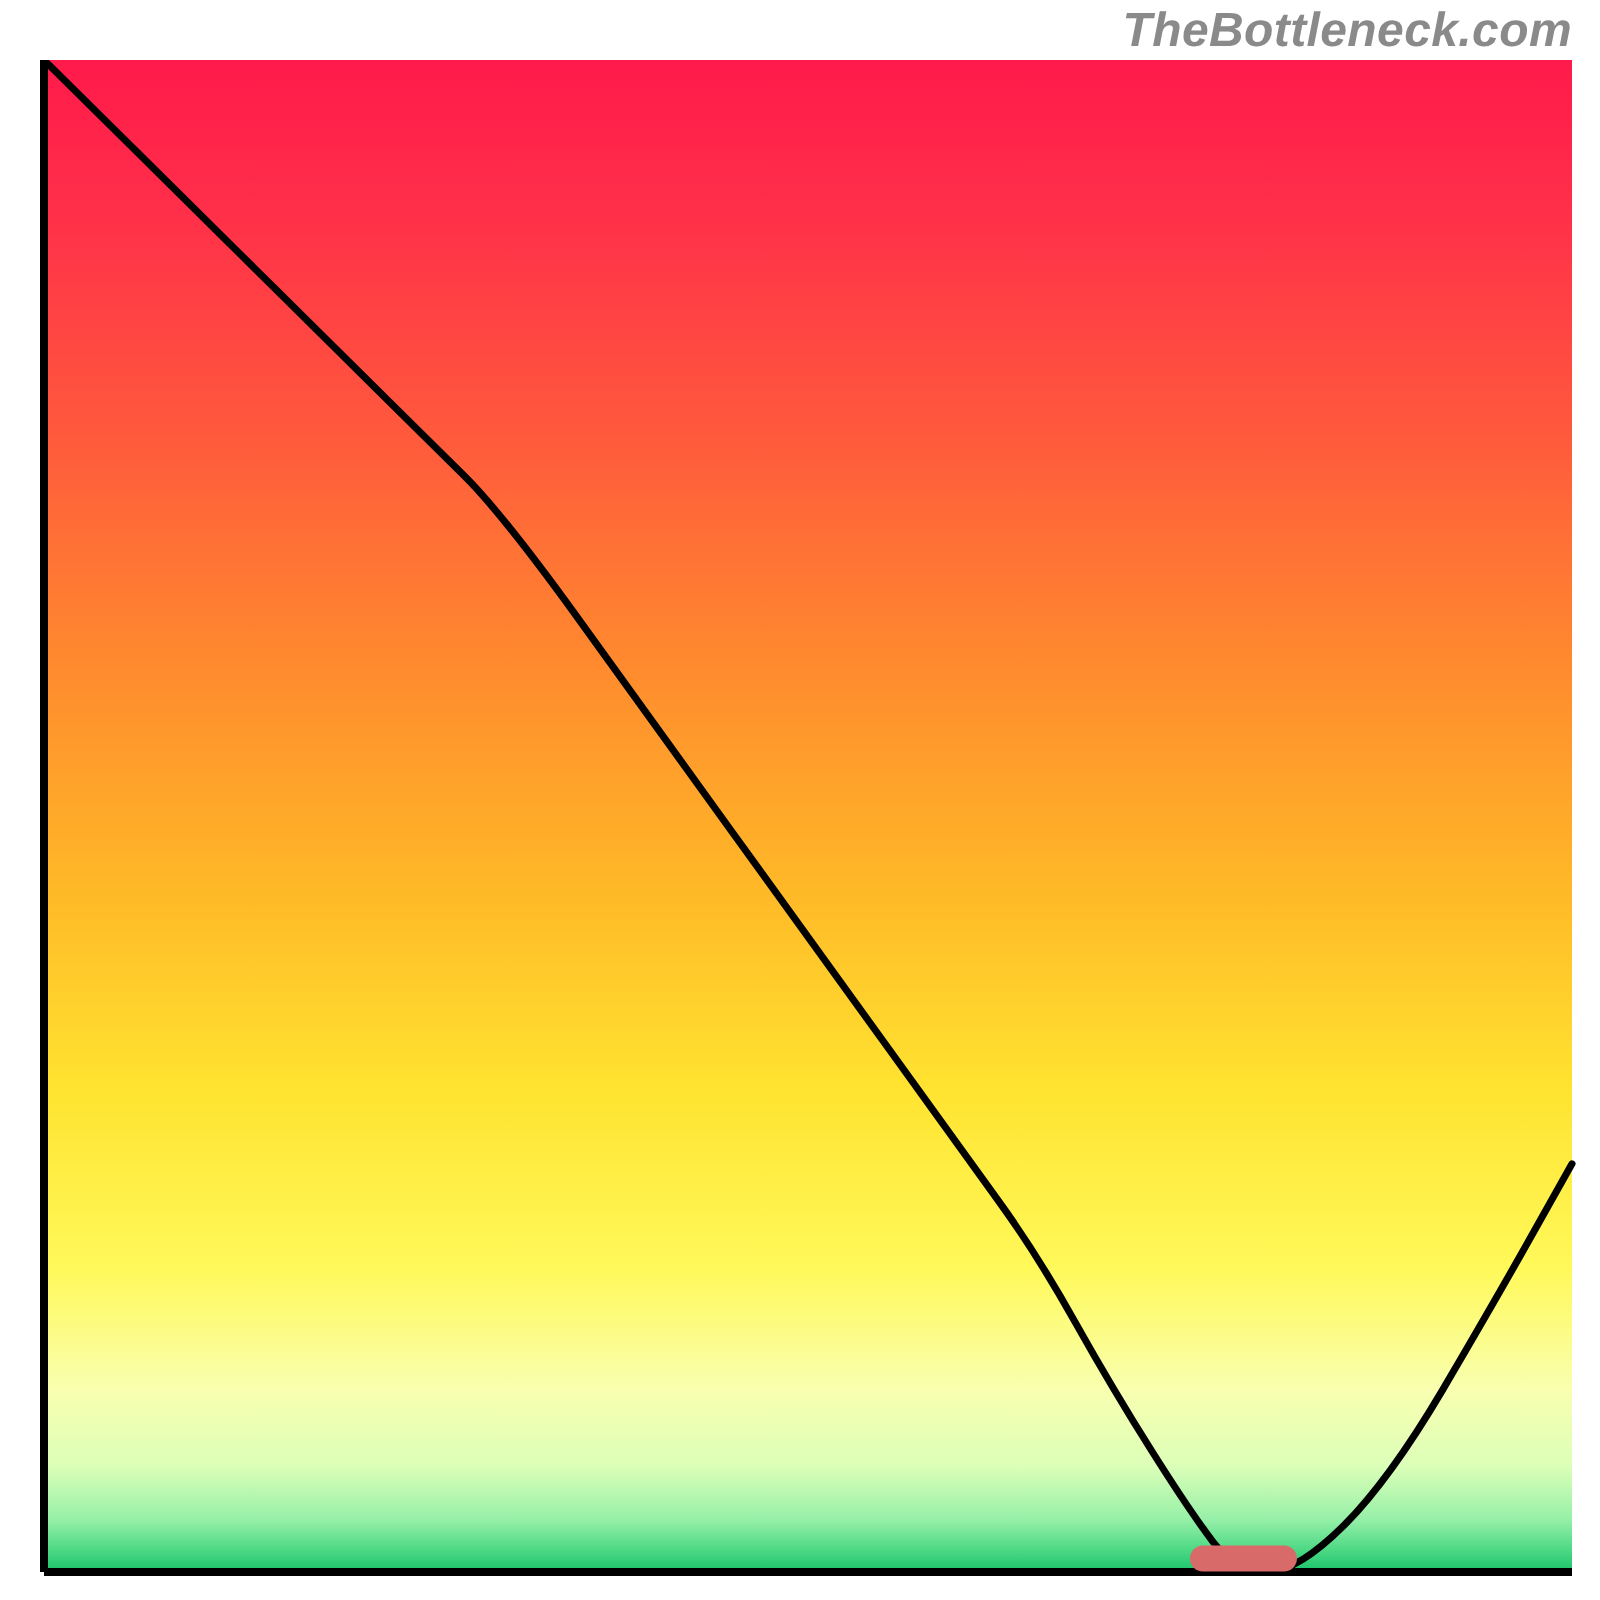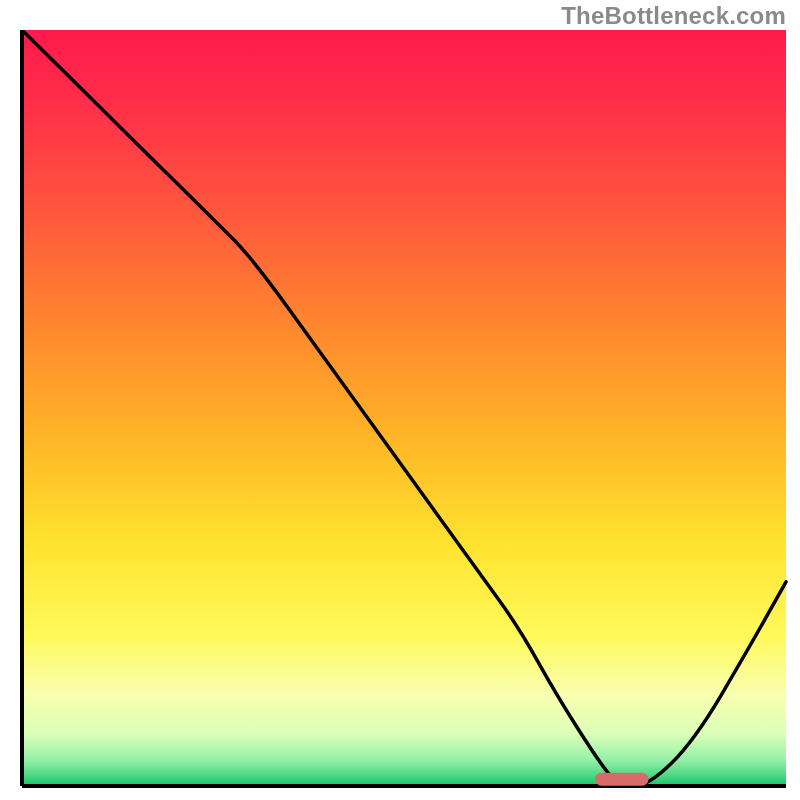--- a/index.html
+++ b/index.html
@@ -8,20 +8,21 @@
     width: 800px;
     height: 800px;
     background: #ffffff;
     font-family: Arial, Helvetica, sans-serif;
     overflow: hidden;
   }
   .frame {
     position: relative;
     width: 800px;
     height: 800px;
+    font-style: italic;
   }
   .watermark {
     position: absolute;
     top: 2px;
     right: 14px;
     font-size: 24px;
     font-weight: 600;
     color: #8a8a8a;
     letter-spacing: 0.2px;
   }

